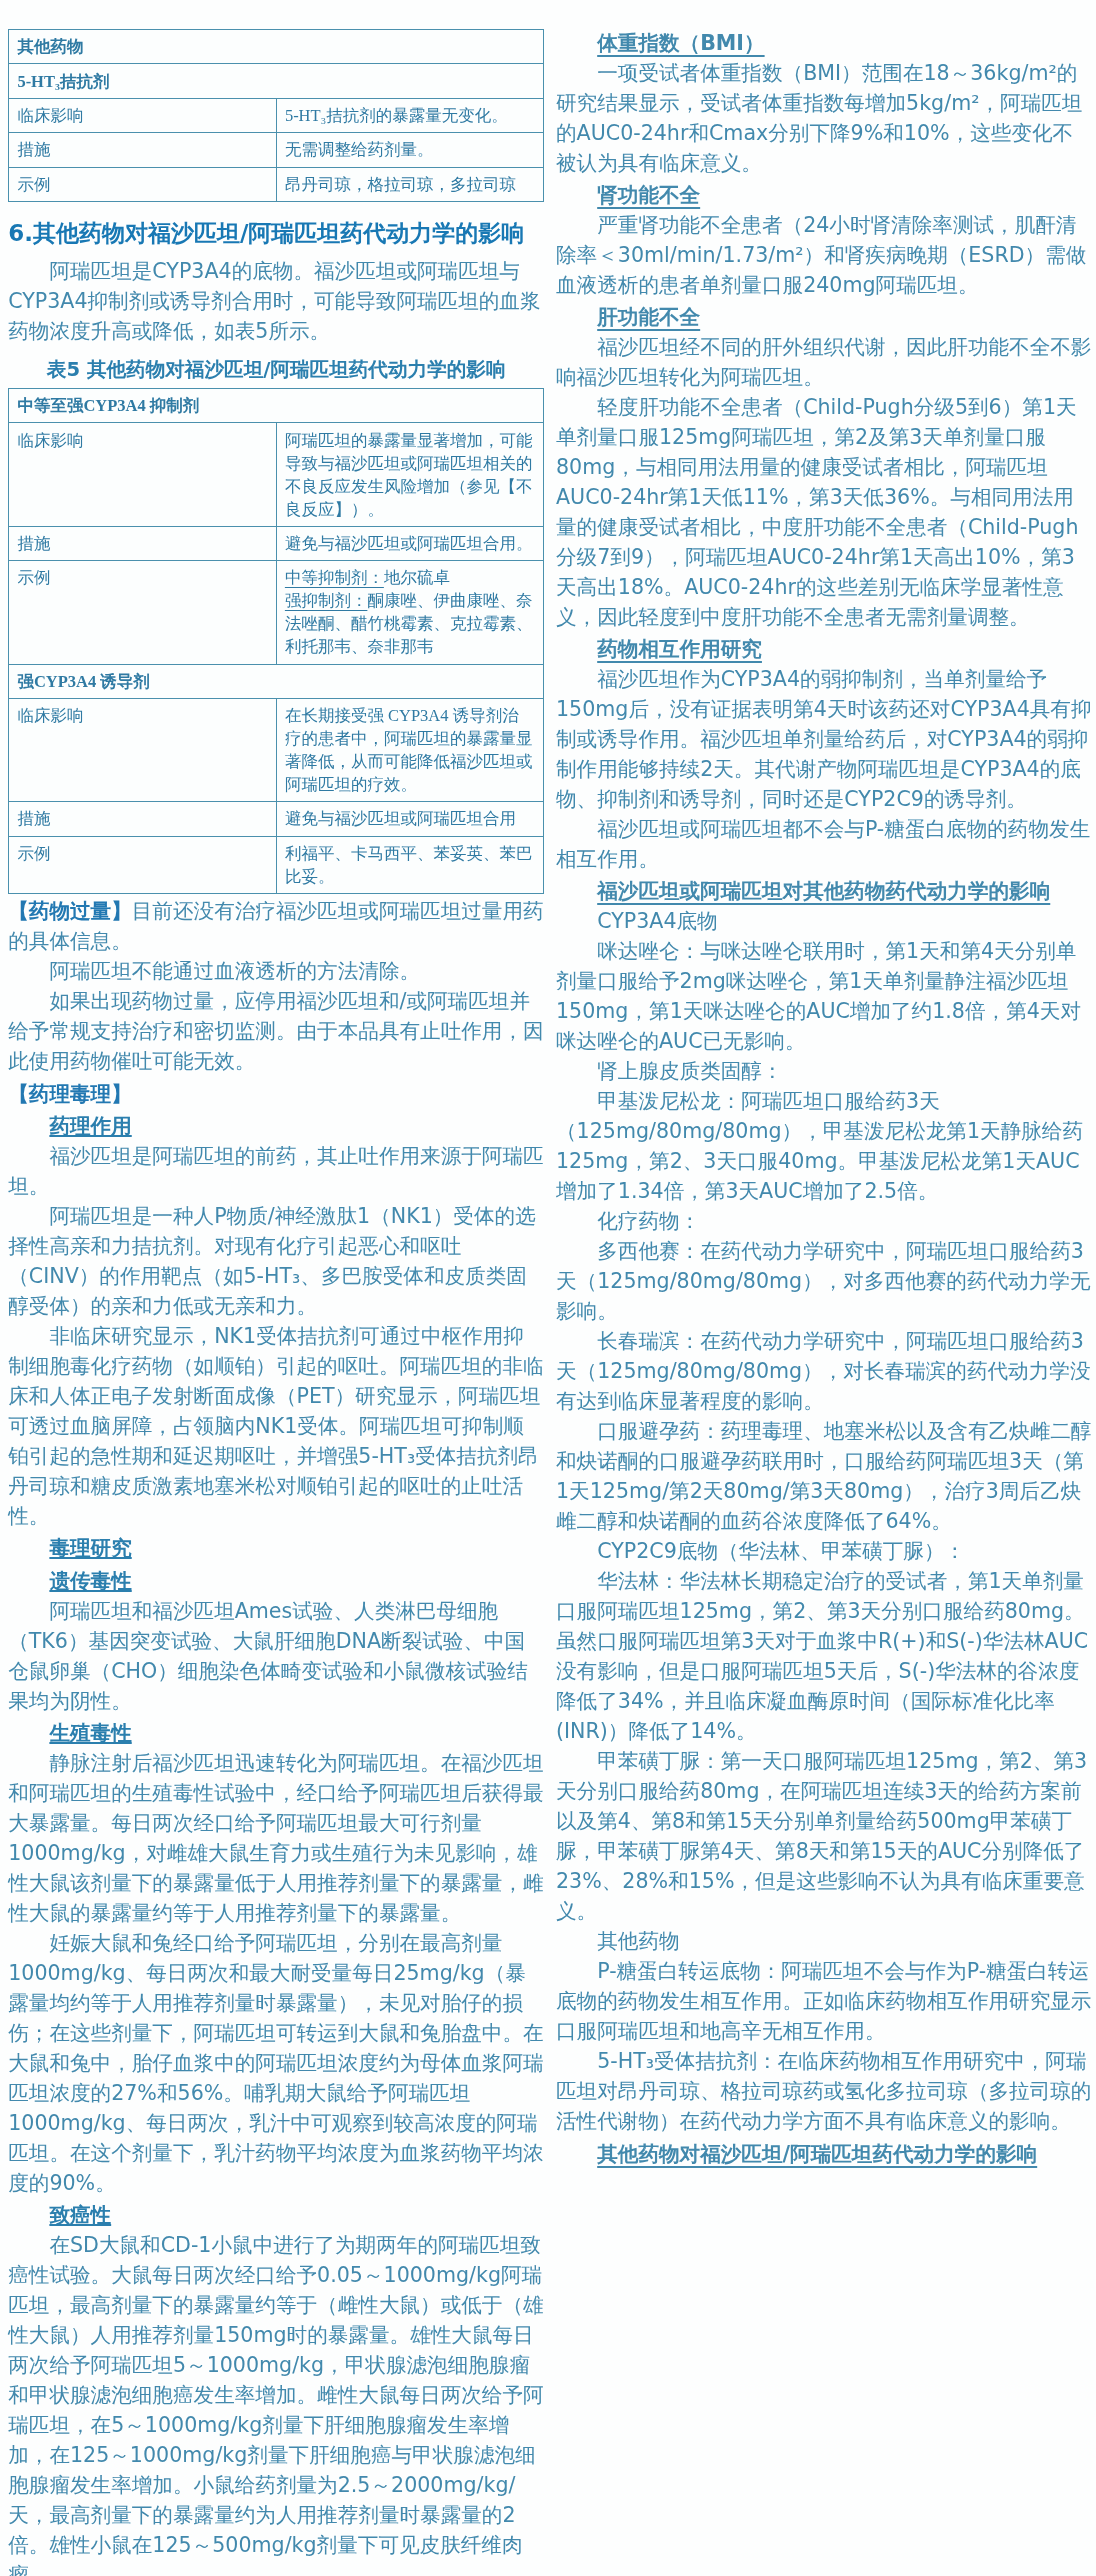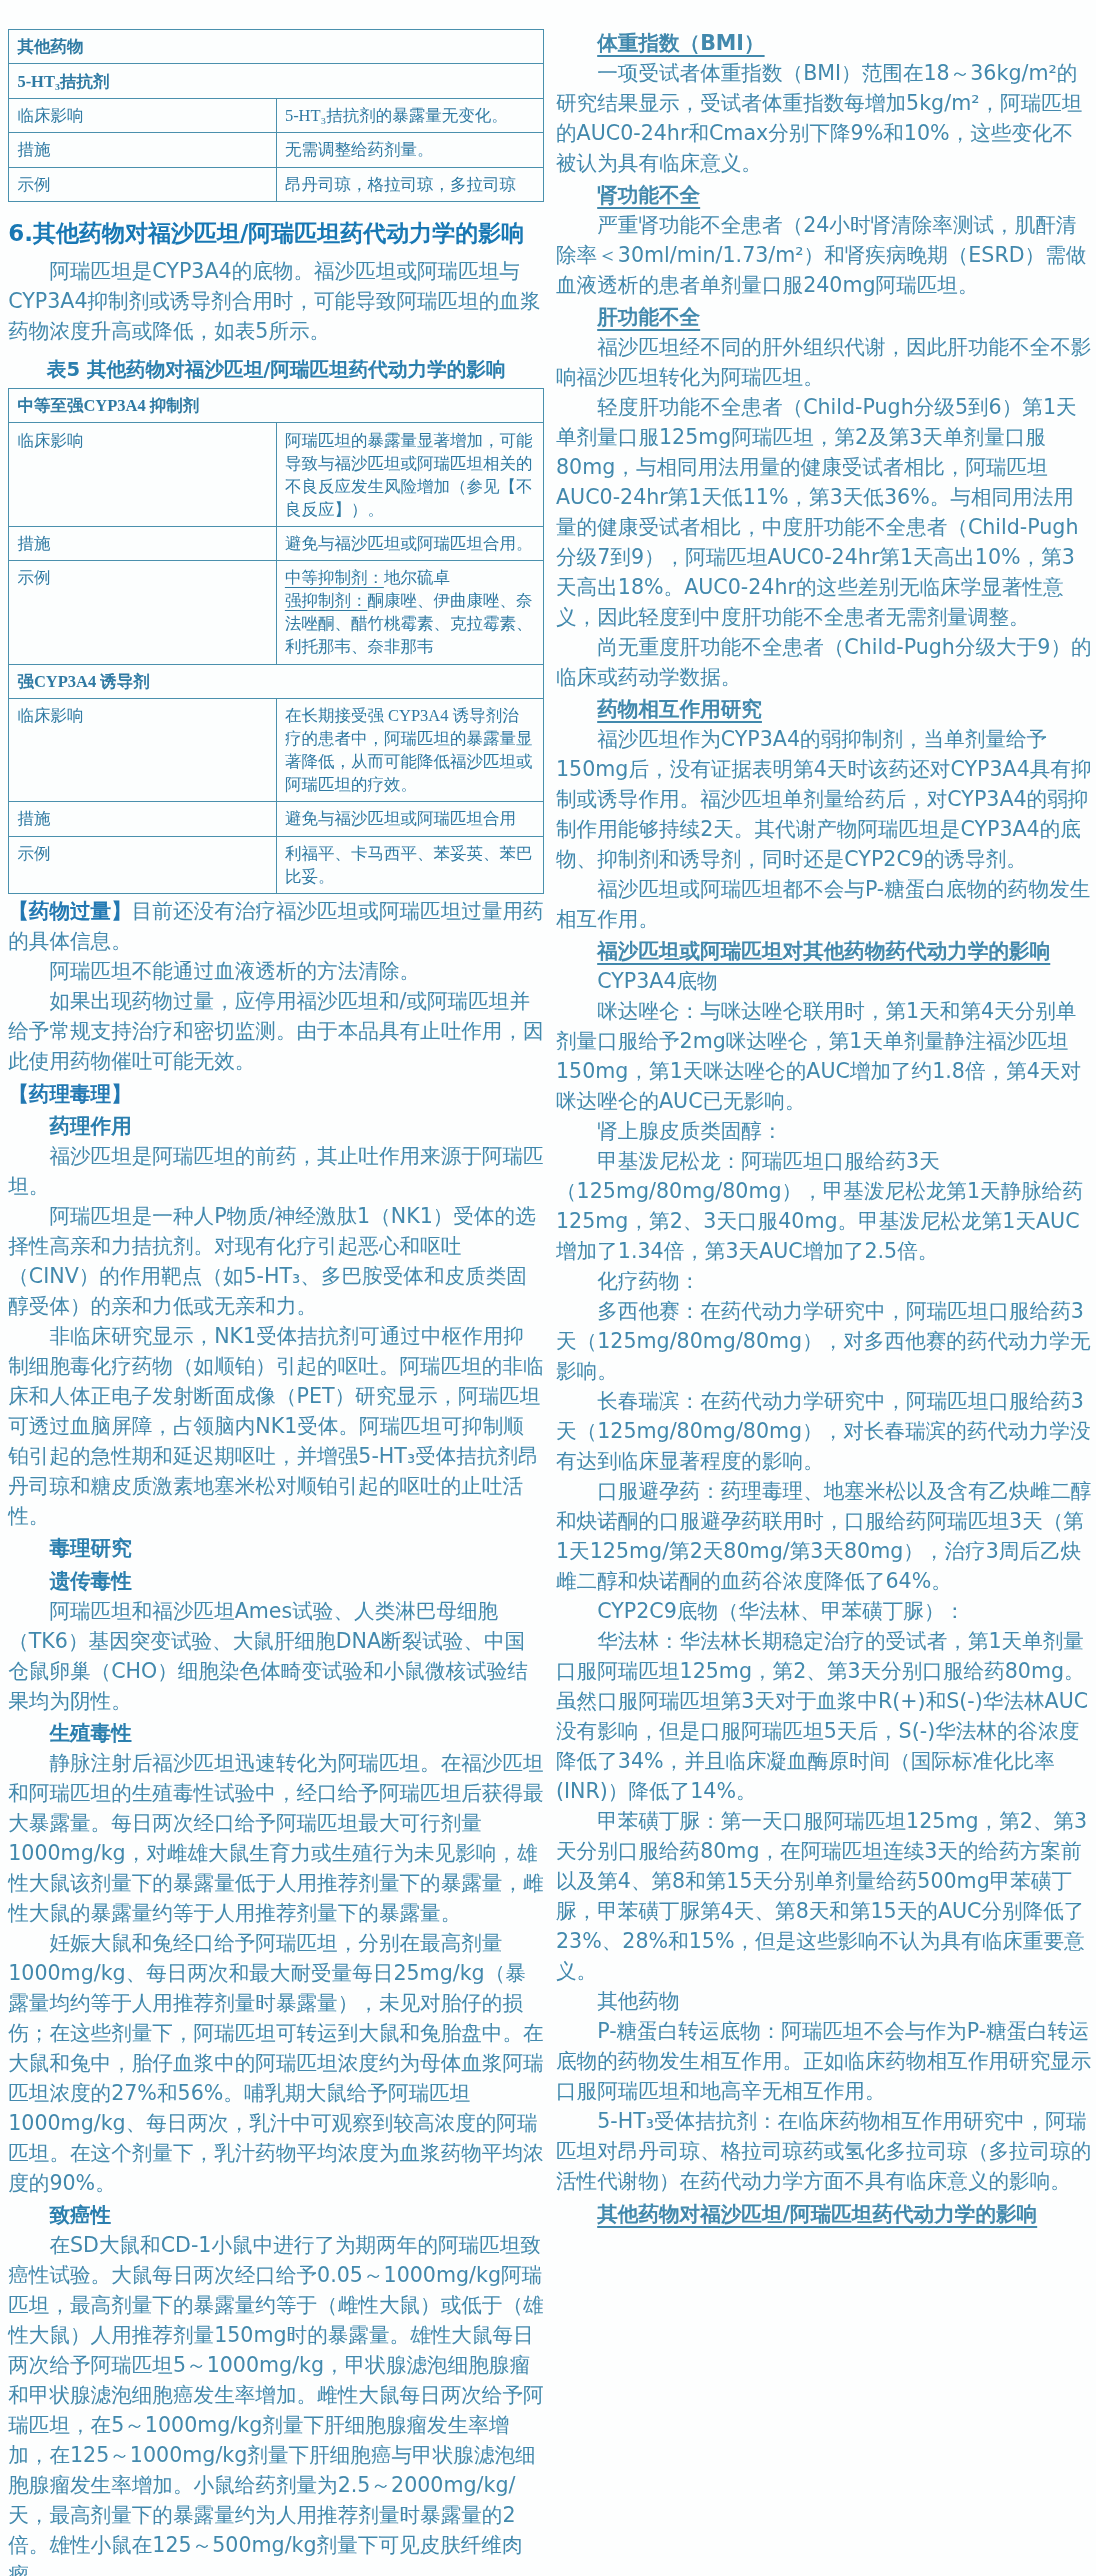--- a/index.html
+++ b/index.html
@@ -5,21 +5,21 @@
   html,body{margin:0;padding:0;}
   .page{
     position:relative;width:1097px;height:3140px;background:#fdfefe;
     font-family:"DejaVu Sans",sans-serif;color:#4289ad;overflow:hidden;
   }
   .col{position:absolute;top:26px;}
   .col-left{left:8.2px;width:536px;}
   .col-right{left:556px;width:537px;}
   .blk{font-size:20.6px;line-height:30px;margin:0;}
   .blk.p{text-indent:2em;}
-  .blk.sh{font-weight:bold;color:#2b7fae;text-indent:2em;margin-top:2.1px;}
+  .blk.sh{font-weight:bold;color:#2b7fae;text-indent:2em;margin-top:2.1px;text-decoration:underline;}
   .blk.shu{font-weight:bold;text-indent:2em;text-decoration:underline;text-underline-offset:5.2px;margin-top:2.1px;}
   .blk.hb{font-weight:bold;color:#2278b2;margin-top:3.1px;}
   .blk.bh .bracket{font-weight:bold;color:#2278b2;}
   .h1{font-weight:bold;color:#1878b4;font-size:23px;line-height:32px;margin:15.5px 0 6.2px 0;}
   .intro{font-size:20.6px;line-height:30px;text-indent:2em;}
   .cap{font-weight:bold;color:#2b7fae;text-align:center;font-size:19.6px;line-height:28px;margin:10.3px 0 4.1px 0;}
   table.tbl{
     width:100%;border-collapse:collapse;table-layout:fixed;
     font-family:"Liberation Serif",serif;font-size:16.5px;line-height:23px;color:#2f7aa3;
     margin:3.1px 0 2.1px 0;
@@ -126,21 +126,20 @@
 
   <div class="col col-right">
     <div id="right-blocks">
         <div class="blk shu">体重指数（BMI）</div>
         <div class="blk p">一项受试者体重指数（BMI）范围在18～36kg/m²的研究结果显示，受试者体重指数每增加5kg/m²，阿瑞匹坦的AUC0-24hr和Cmax分别下降9%和10%，这些变化不被认为具有临床意义。</div>
         <div class="blk shu">肾功能不全</div>
         <div class="blk p">严重肾功能不全患者（24小时肾清除率测试，肌酐清除率＜30ml/min/1.73/m²）和肾疾病晚期（ESRD）需做血液透析的患者单剂量口服240mg阿瑞匹坦。</div>
         <div class="blk shu">肝功能不全</div>
         <div class="blk p">福沙匹坦经不同的肝外组织代谢，因此肝功能不全不影响福沙匹坦转化为阿瑞匹坦。</div>
         <div class="blk p">轻度肝功能不全患者（Child-Pugh分级5到6）第1天单剂量口服125mg阿瑞匹坦，第2及第3天单剂量口服80mg，与相同用法用量的健康受试者相比，阿瑞匹坦AUC0-24hr第1天低11%，第3天低36%。与相同用法用量的健康受试者相比，中度肝功能不全患者（Child-Pugh分级7到9），阿瑞匹坦AUC0-24hr第1天高出10%，第3天高出18%。AUC0-24hr的这些差别无临床学显著性意义，因此轻度到中度肝功能不全患者无需剂量调整。</div>
-        <div class="blk p">尚无重度肝功能不全患者（Child-Pugh分级大于9）的临床或药动学数据。</div>
         <div class="blk shu">药物相互作用研究</div>
         <div class="blk p">福沙匹坦作为CYP3A4的弱抑制剂，当单剂量给予150mg后，没有证据表明第4天时该药还对CYP3A4具有抑制或诱导作用。福沙匹坦单剂量给药后，对CYP3A4的弱抑制作用能够持续2天。其代谢产物阿瑞匹坦是CYP3A4的底物、抑制剂和诱导剂，同时还是CYP2C9的诱导剂。</div>
         <div class="blk p">福沙匹坦或阿瑞匹坦都不会与P-糖蛋白底物的药物发生相互作用。</div>
         <div class="blk shu">福沙匹坦或阿瑞匹坦对其他药物药代动力学的影响</div>
         <div class="blk p">CYP3A4底物</div>
         <div class="blk p">咪达唑仑：与咪达唑仑联用时，第1天和第4天分别单剂量口服给予2mg咪达唑仑，第1天单剂量静注福沙匹坦150mg，第1天咪达唑仑的AUC增加了约1.8倍，第4天对咪达唑仑的AUC已无影响。</div>
         <div class="blk p">肾上腺皮质类固醇：</div>
         <div class="blk p">甲基泼尼松龙：阿瑞匹坦口服给药3天（125mg/80mg/80mg），甲基泼尼松龙第1天静脉给药125mg，第2、3天口服40mg。甲基泼尼松龙第1天AUC增加了1.34倍，第3天AUC增加了2.5倍。</div>
         <div class="blk p">化疗药物：</div>
         <div class="blk p">多西他赛：在药代动力学研究中，阿瑞匹坦口服给药3天（125mg/80mg/80mg），对多西他赛的药代动力学无影响。</div>

